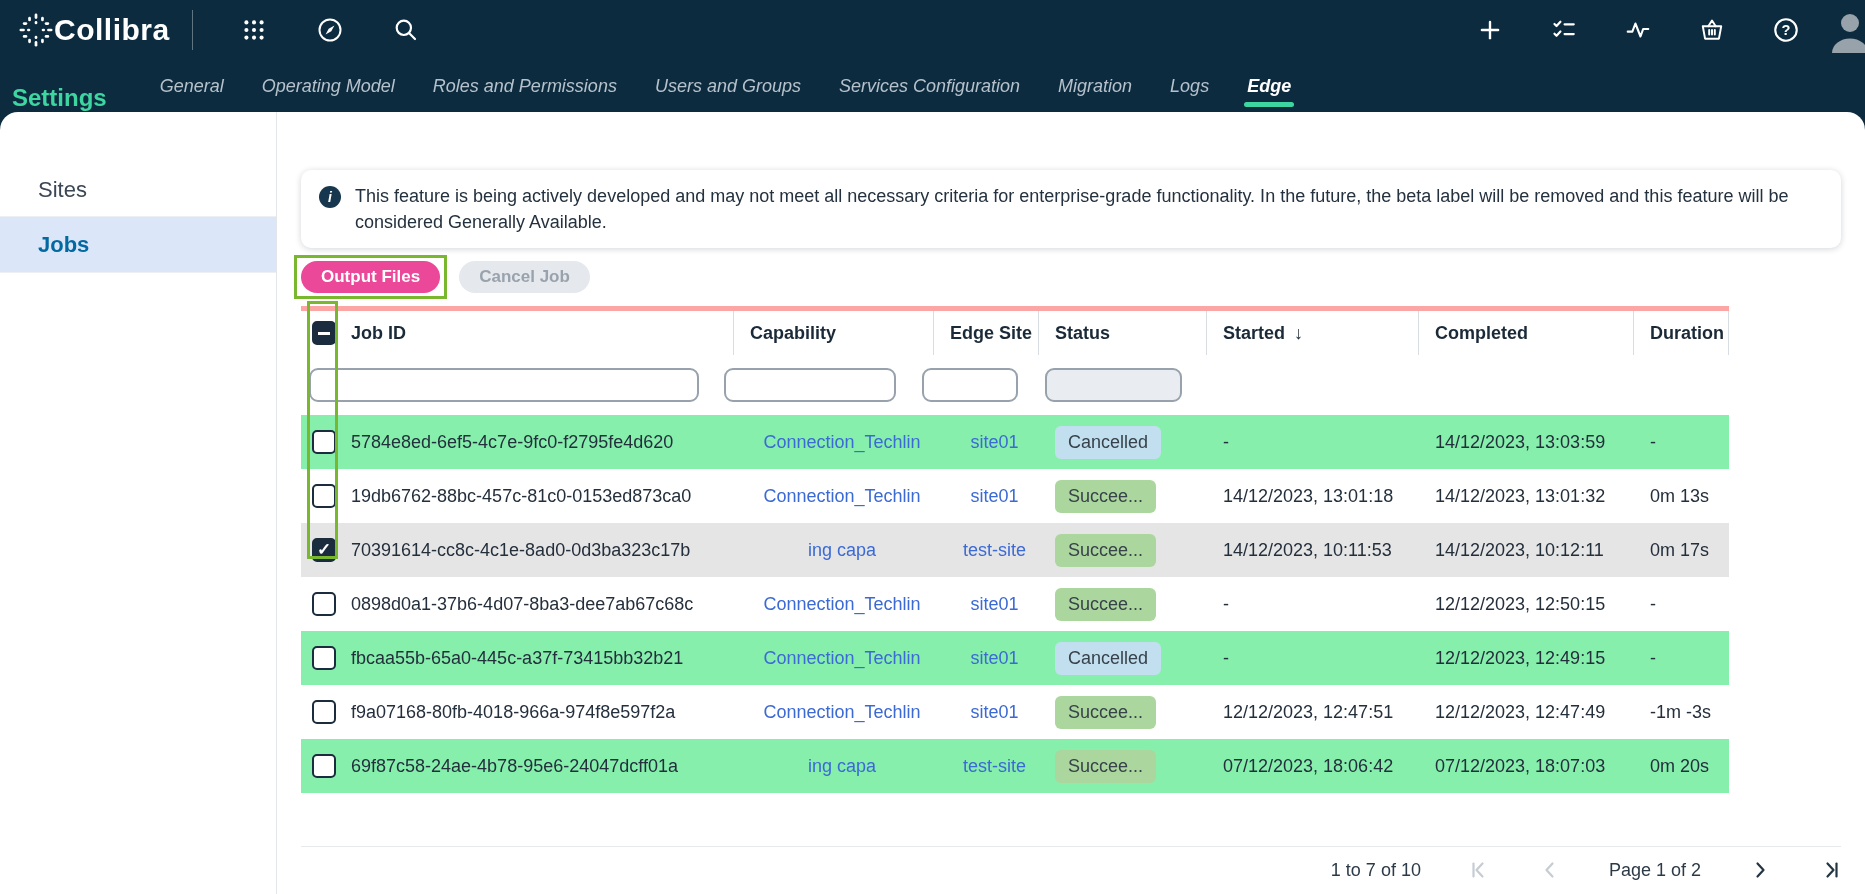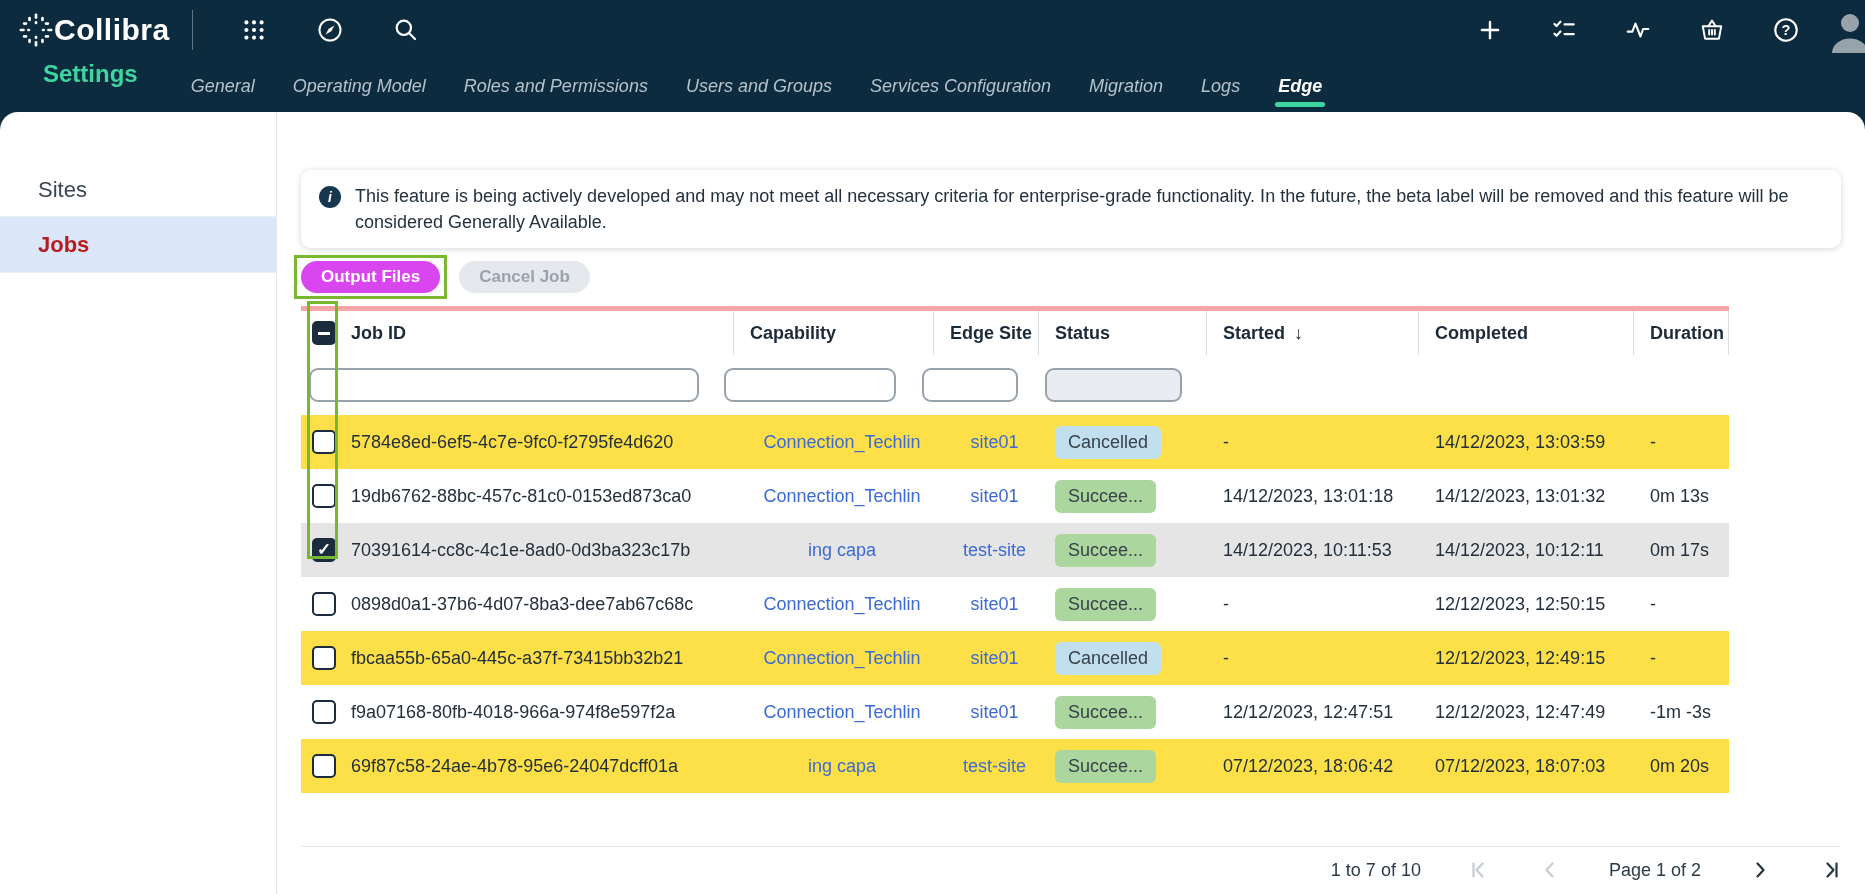--- a/index.html
+++ b/index.html
@@ -6,54 +6,54 @@
   body{width:1865px;height:894px;overflow:hidden;background:#0c2b3f;font-family:"Liberation Sans",sans-serif;-webkit-font-smoothing:antialiased;}
   .topbar{height:60px;display:flex;align-items:center;padding:0 0 0 18px;}
   .logo{display:flex;align-items:center;}
   .logo-text{color:#fff;font-size:30px;font-weight:600;letter-spacing:.5px;}
   .top-divider{width:1px;height:40px;background:rgba(255,255,255,.35);margin-left:22px;}
   .ic{display:flex;align-items:center;justify-content:center;width:30px;height:30px;cursor:pointer;}
   .left-ic{margin-left:46px;}
   .right-ic{margin-left:44px;}
   .spacer{flex:1;}
   .avatar{margin-left:26px;margin-right:-8px;width:46px;height:46px;}
-  .navbar{height:52px;display:flex;align-items:flex-start;padding:0 12px 0 12px;margin-left:31px;}
+  .navbar{height:52px;display:flex;align-items:flex-end;padding:0 12px 0 12px;}
   .settings{color:#3ed6a0;font-size:24px;font-weight:700;margin-right:34px;}
   .tabs{display:flex;align-items:center;height:52px;font-style:italic;}
   .tab{position:relative;height:52px;display:flex;align-items:center;padding:0 19px;color:#b6c2cb;font-size:18px;cursor:pointer;}
   .tab.active{color:#fff;font-weight:700;}
   .tab.active::after{content:"";position:absolute;left:16px;right:16px;bottom:5px;height:5px;background:#3ed6a0;border-radius:3px;}
   .panel{position:absolute;top:112px;left:0;right:0;height:782px;background:#fff;border-radius:18px 18px 0 0;display:flex;overflow:hidden;}
   .sidebar{width:277px;border-right:1px solid #e3e7ea;padding-top:51px;box-sizing:border-box;flex:none;}
   .side-item{height:53px;display:flex;align-items:center;padding-left:38px;font-size:22px;color:#3c4654;border-bottom:1px solid #edf0f2;cursor:pointer;}
-  .side-item.selected{background:#dbe7f9;font-weight:700;color:#b91c1c;height:55px;}
+  .side-item.selected{background:#dbe7f9;font-weight:700;color:#0369a1;height:55px;}
   .main{flex:1;padding:0 24px;position:relative;box-sizing:border-box;}
   .banner{margin-top:58px;min-height:74px;box-sizing:border-box;background:#fff;border-radius:10px;box-shadow:0 1px 6px rgba(16,24,40,.18);display:flex;align-items:flex-start;padding:13px 40px 13px 18px;}
   .info-icon{flex:none;width:22px;height:22px;border-radius:50%;background:#16374d;color:#fff;font-size:14px;font-weight:700;font-style:italic;display:flex;align-items:center;justify-content:center;margin-top:3px;}
   .banner p{margin:0 0 0 14px;font-size:18px;line-height:26px;color:#24313e;}
   .toolbar{margin-top:8px;display:flex;align-items:center;height:42px;}
   .green-box{display:inline-flex;border:3px solid #78b72e;padding:3px 4px;margin-left:-7px;}
   .btn{border:none;height:32px;border-radius:17px;padding:0 20px;font-size:17px;font-weight:700;font-family:"Liberation Sans",sans-serif;cursor:pointer;}
-  .btn.primary{background:#d946ef;color:#fff;text-align:center;}
+  .btn.primary{background:#ec4899;color:#fff;text-align:center;}
   .btn.disabled{background:#e5e8ec;color:#99a3ad;margin-left:12px;cursor:default;}
   .table{margin-top:8px;width:1428px;border-top:5px solid #fca5a5;}
   .thead,.trow{display:grid;grid-template-columns:48px 385px 200px 105px 168px 212px 215px 95px;}
   .thead{height:44px;}
   .th{display:flex;align-items:center;font-size:18px;font-weight:700;color:#1b2a38;border-right:1px solid #d8dde2;padding-left:16px;box-sizing:border-box;}
   .th.th-0{padding-left:2px;}
   .cb-hcell{display:flex;align-items:center;padding-left:11px;}
   .sort{margin-left:9px;font-weight:400;font-size:18px;color:#23303d;}
   .filters{height:60px;display:flex;align-items:center;}
   .flt{height:34px;box-sizing:border-box;border:2px solid #98a2ad;border-radius:9px;background:#fff;outline:none;font-size:16px;padding:0 10px;font-family:"Liberation Sans",sans-serif;}
   .flt.f-jobid{margin-left:8px;width:390px;}
   .flt.f-cap{margin-left:25px;width:172px;}
   .flt.f-edge{margin-left:26px;width:96px;}
   .flt.f-status{margin-left:27px;width:137px;background:#e9edf1;}
   .trow{height:54px;align-items:center;}
-  .trow.striped{background:#fde047;}
+  .trow.striped{background:#86efac;}
   .trow.selected{background:#e5e5e5;}
   .td{font-size:18px;color:#242f3c;padding-left:16px;overflow:hidden;white-space:nowrap;}
   .td.cb-cell{padding-left:11px;}
   .td.jobid{padding-left:2px;}
   .link{color:#3c6ad4;text-decoration:none;cursor:pointer;text-align:center;}
   .badge{display:inline-block;padding:6px 13px;border-radius:6px;font-size:18px;color:#37424a;}
   .badge.green{background:#abd69d;}
   .badge.blue{background:#c2dff0;}
   .cb{width:24px;height:24px;box-sizing:border-box;border:2.5px solid #1a2c3d;border-radius:5px;background:#fff;position:relative;cursor:pointer;}
   .cb.indeterminate,.cb.checked{background:#1a2c3d;}

